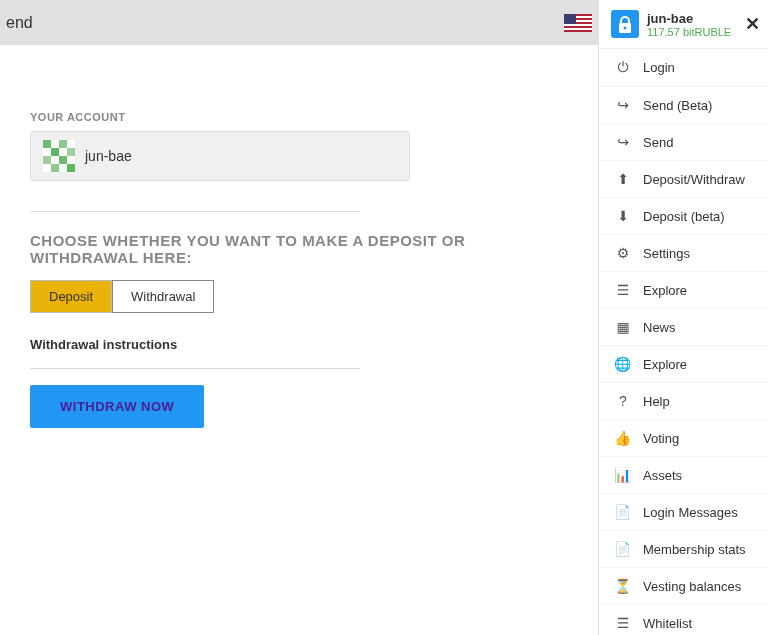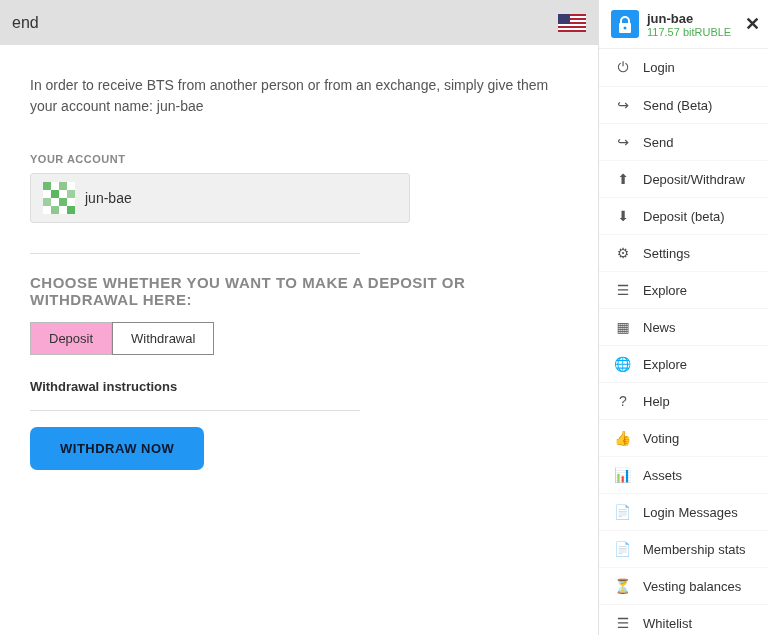--- a/index.html
+++ b/index.html
@@ -22,21 +22,21 @@
       height: 635px;
       background: #fff;
       overflow: hidden;
     }
 
     .top-bar {
       height: 45px;
       background: #e0e0e0;
       display: flex;
       align-items: center;
-      padding: 0 12px;
+      padding: 0 6px;
       justify-content: space-between;
     }
 
     .top-bar-left {
       font-size: 16px;
       color: #333;
     }
 
     .flag-icon {
       width: 28px;
@@ -110,21 +110,21 @@
     }
 
     .tab-row {
       display: flex;
       margin-bottom: 24px;
     }
 
     .tab-btn {
       padding: 8px 18px;
       border: 1px solid #bbb;
-      background: #f9a8d4;
+      background: #eab308;
       cursor: pointer;
       font-size: 13px;
       color: #333;
     }
 
     .tab-btn.active {
       background: #fff;
       border: 1px solid #888;
       text-align: center;
     }
@@ -147,28 +147,28 @@
       font-size: 11px;
       font-weight: bold;
       color: #888;
       letter-spacing: 0.5px;
       line-height: 1.8;
       margin-bottom: 16px;
     }
 
     .withdraw-btn {
       background: #2196f3;
-      color: #0f172a;
+      color: #4c1d95;
       border: none;
       padding: 14px 30px;
       font-size: 13px;
       font-weight: bold;
       letter-spacing: 0.5px;
       cursor: pointer;
-      border-radius: 7px;
+      border-radius: 2px;
     }
 
     
     .sidebar {
       position: absolute;
       top: 0;
       right: 0;
       width: 170px;
       height: 635px;
       background: #fff;
@@ -275,21 +275,20 @@
       <rect width="28" height="2" y="0" fill="#B22234"></rect>
       <rect width="28" height="2" y="4" fill="#B22234"></rect>
       <rect width="28" height="2" y="8" fill="#B22234"></rect>
       <rect width="28" height="2" y="12" fill="#B22234"></rect>
       <rect width="28" height="2" y="16" fill="#B22234"></rect>
       <rect width="12" height="10" fill="#3C3B6E"></rect>
     </svg>
   </div>
 
   <div class="content-area">
-    <p class="section-desc">In order to receive BTS from another person or from an exchange, simply give them your account name: jun-bae</p>
 
     <div class="your-account-label">YOUR ACCOUNT</div>
     <div class="account-input-row">
       <svg class="account-avatar avatar-pattern" viewBox="0 0 32 32" xmlns="http://www.w3.org/2000/svg">
         <rect width="32" height="32" fill="#eee"></rect>
         <rect x="0" y="0" width="8" height="8" fill="#4caf50" opacity="0.8"></rect>
         <rect x="8" y="0" width="8" height="8" fill="#fff"></rect>
         <rect x="16" y="0" width="8" height="8" fill="#4caf50" opacity="0.6"></rect>
         <rect x="24" y="0" width="8" height="8" fill="#fff"></rect>
         <rect x="0" y="8" width="8" height="8" fill="#fff"></rect>

